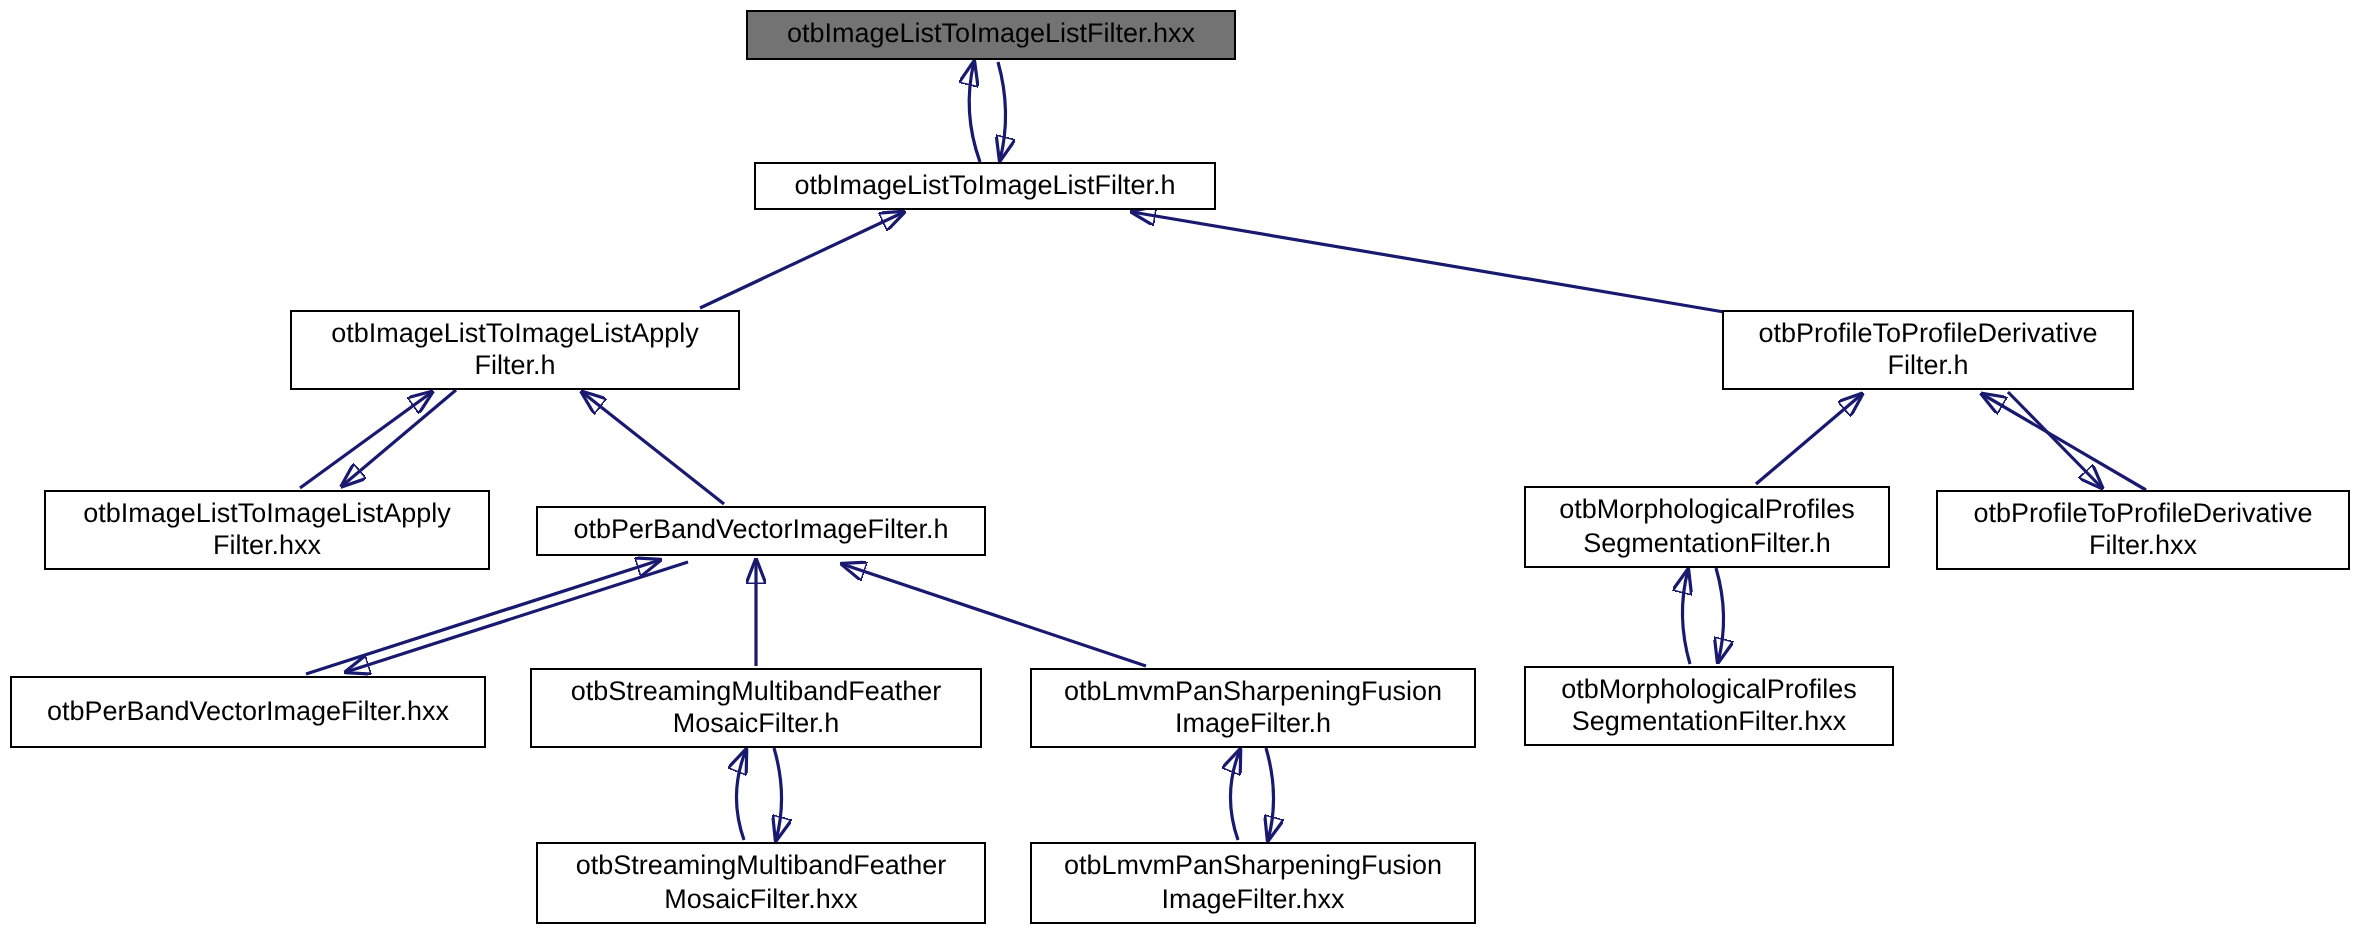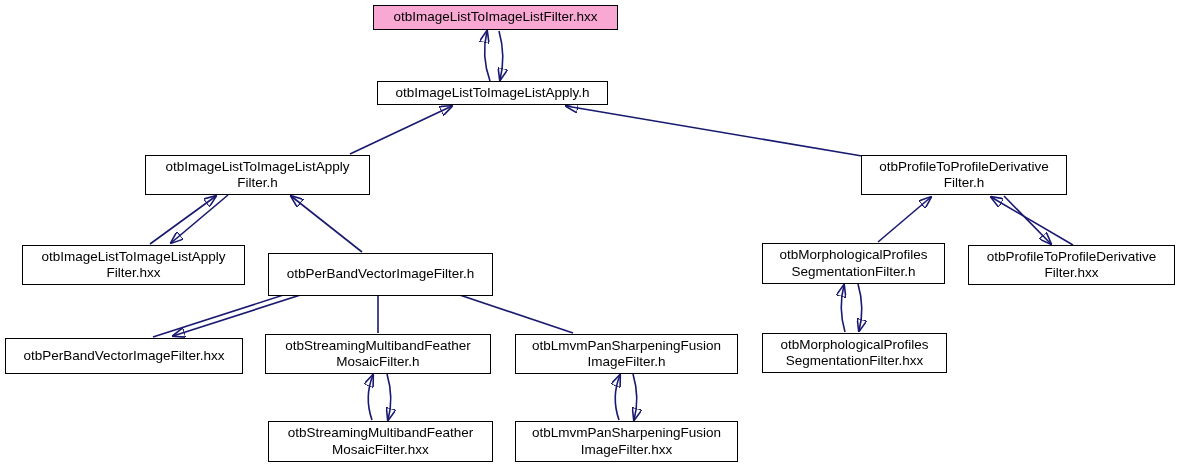--- a/index.html
+++ b/index.html
@@ -25,21 +25,21 @@
     color: #000000;
     display: flex;
     align-items: center;
     justify-content: center;
     text-align: center;
     font-size: 13.5px;
     line-height: 1.22;
     white-space: pre-line;
     cursor: pointer;
   }
-  .node--highlight { background: #f9a8d4; cursor: default; }
+  .node--highlight { background: #737373; cursor: default; }
   .node .lbl { white-space: pre-line; }
 </style>
 </head>
 <body>
 
 <div id="graph">
 
   <svg id="edges" viewBox="0 0 1181 469">
     <defs>
       <marker id="ah" markerUnits="userSpaceOnUse" markerWidth="13" markerHeight="10" refX="12" refY="5" orient="auto">
@@ -66,39 +66,39 @@
     <path d="M878,242 L931,197" marker-end="url(#ah)"></path>
     <path d="M1073,245 L991,197" marker-end="url(#ah)"></path>
     <path d="M1004,196 L1051,244" marker-end="url(#ah)"></path>
   </svg>
 
   <div class="node node--highlight" style="left:373px;top:5px;width:245px;height:25px">
     <span class="lbl">otbImageListToImageListFilter.hxx</span>
   </div>
 
   <div class="node" style="left:377px;top:81px;width:231px;height:24px">
-    <span class="lbl">otbImageListToImageListApply.h</span>
+    <span class="lbl">otbImageListToImageListFilter.h</span>
   </div>
 
   <div class="node" style="left:145px;top:155px;width:225px;height:40px">
     <span class="lbl">otbImageListToImageListApply
 Filter.h</span>
   </div>
 
   <div class="node" style="left:861px;top:155px;width:206px;height:40px">
     <span class="lbl">otbProfileToProfileDerivative
 Filter.h</span>
   </div>
 
   <div class="node" style="left:22px;top:245px;width:223px;height:40px">
     <span class="lbl">otbImageListToImageListApply
 Filter.hxx</span>
   </div>
 
-  <div class="node" style="left:268px;top:253px;width:225px;height:43px">
+  <div class="node" style="left:268px;top:253px;width:225px;height:25px">
     <span class="lbl">otbPerBandVectorImageFilter.h</span>
   </div>
 
   <div class="node" style="left:762px;top:243px;width:183px;height:41px">
     <span class="lbl">otbMorphologicalProfiles
 SegmentationFilter.h</span>
   </div>
 
   <div class="node" style="left:968px;top:245px;width:207px;height:40px">
     <span class="lbl">otbProfileToProfileDerivative

